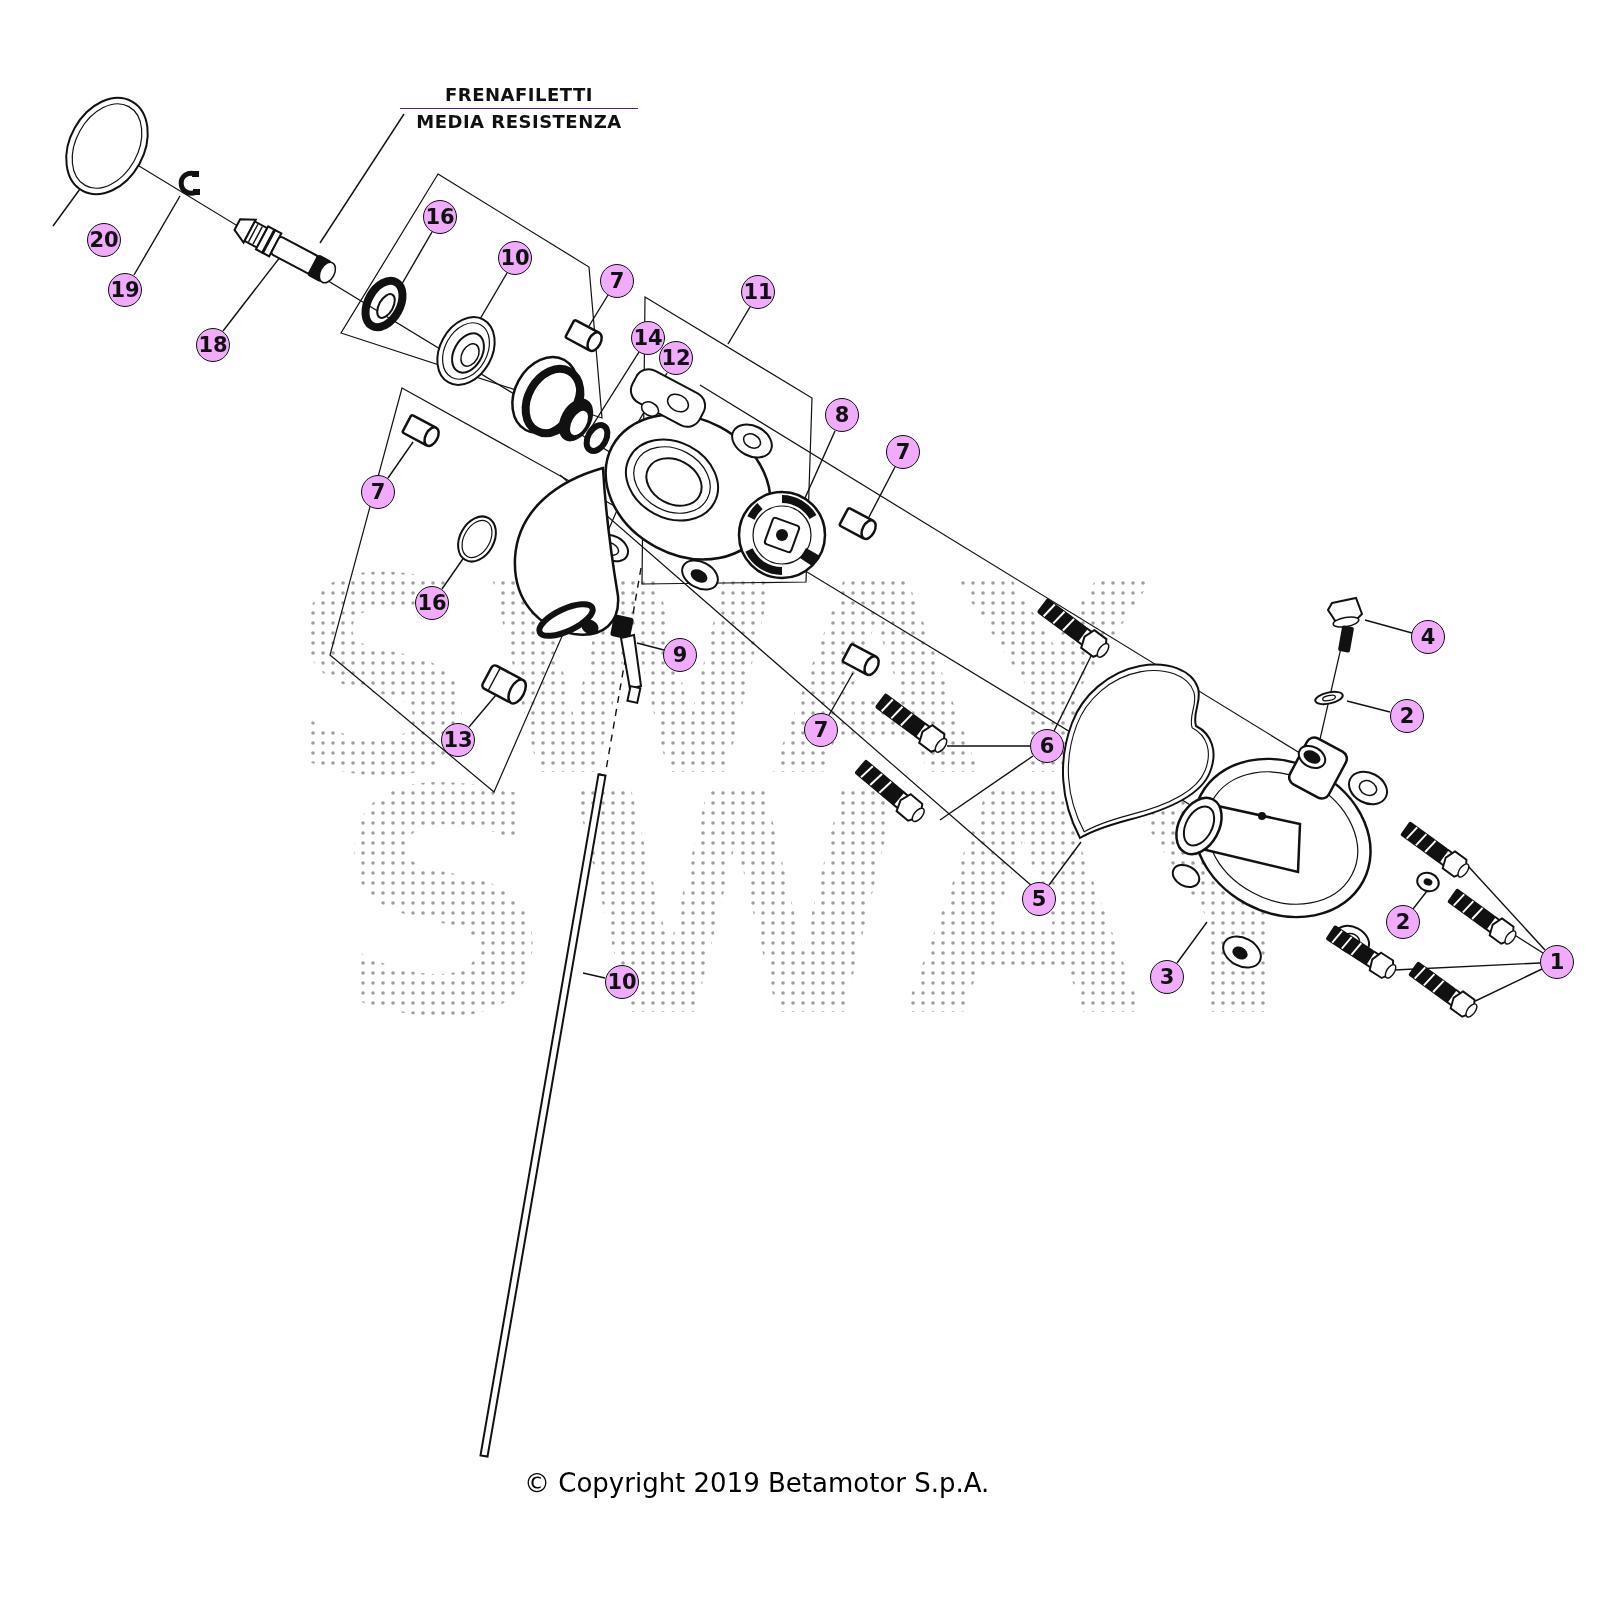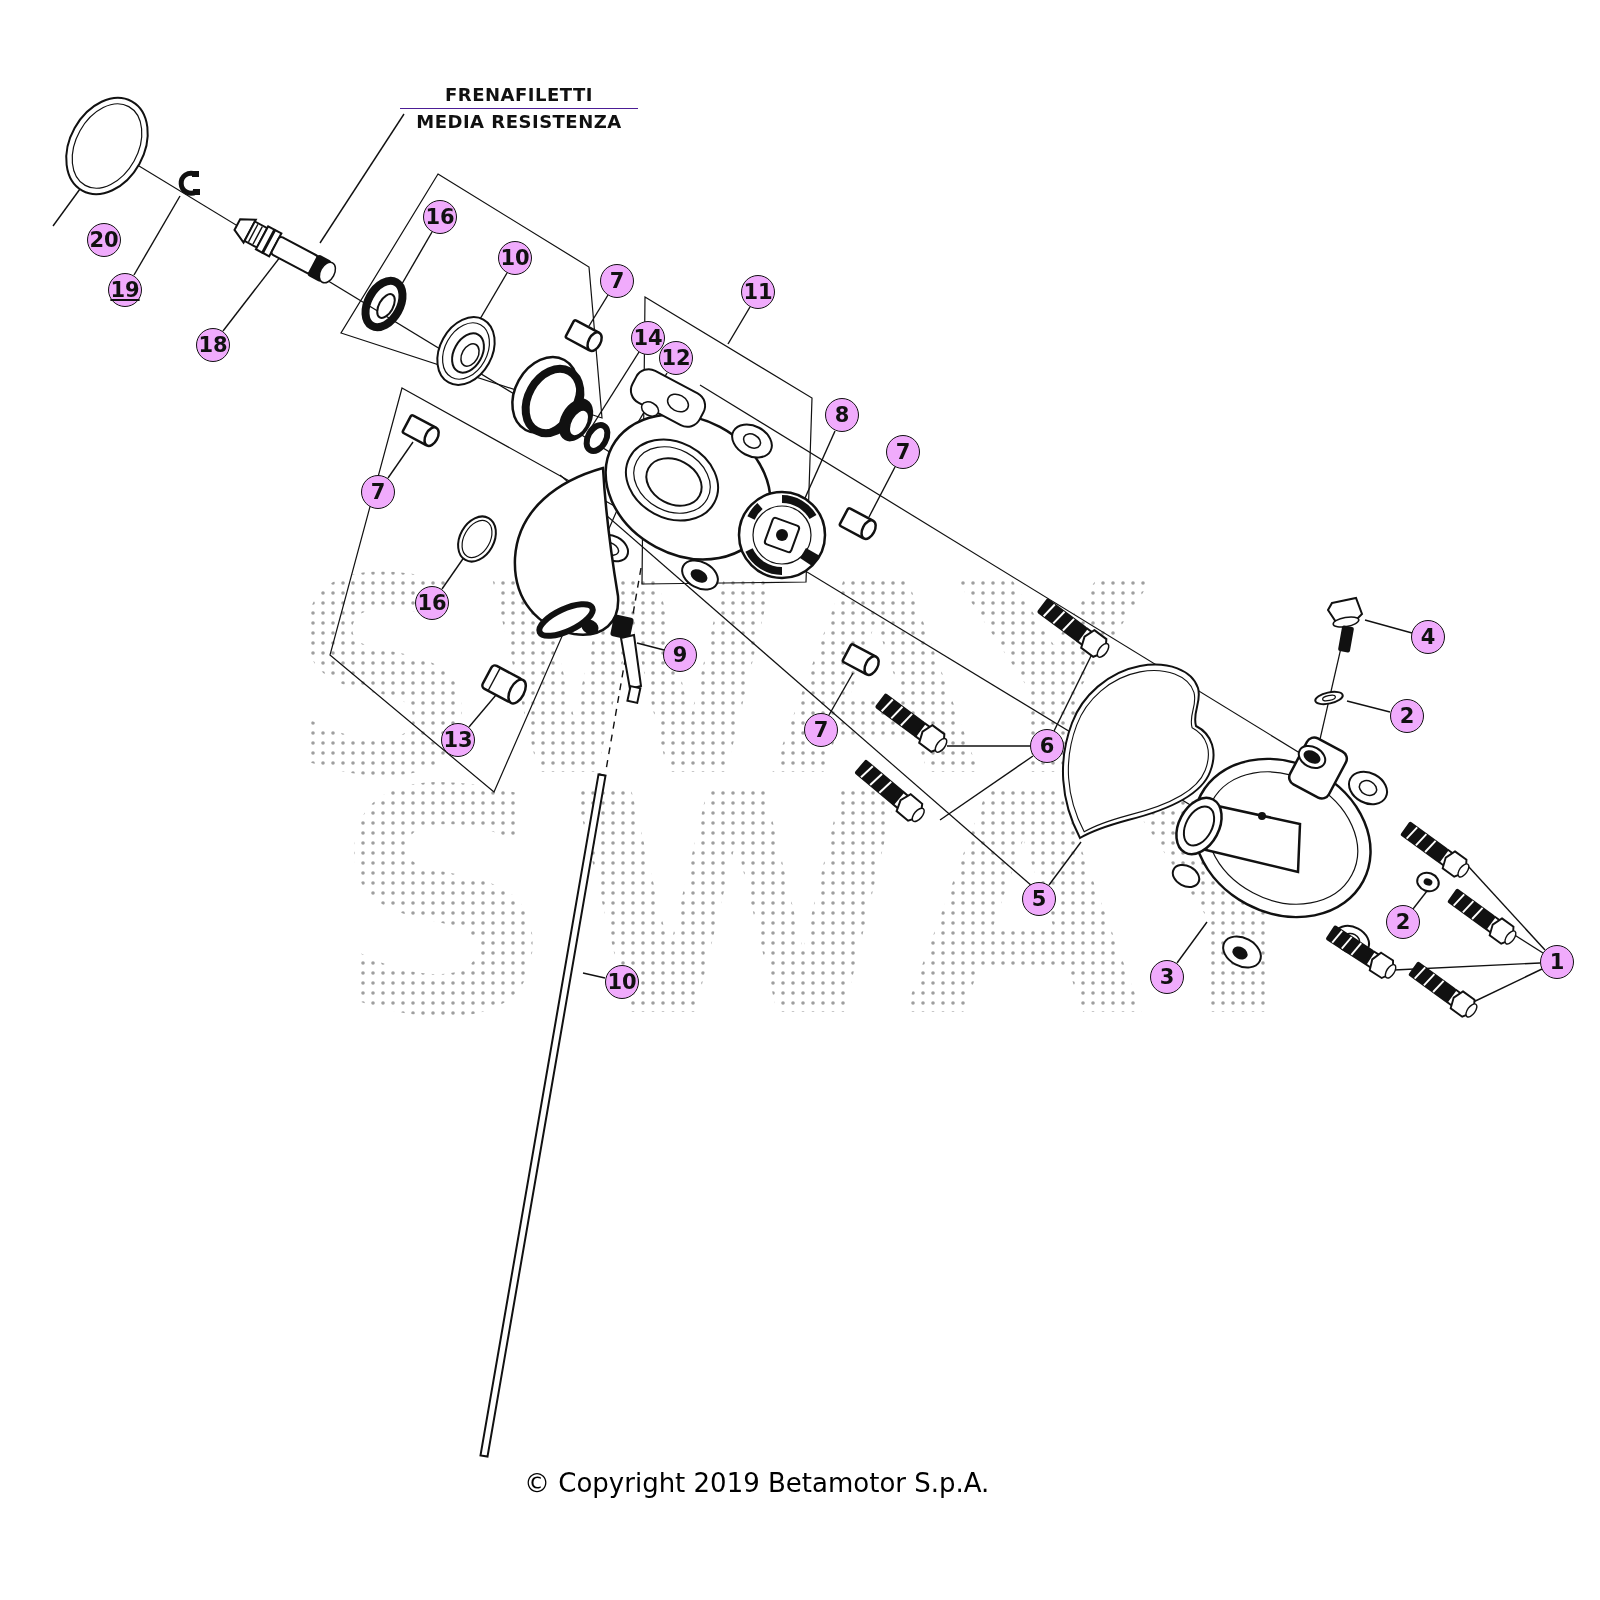--- a/index.html
+++ b/index.html
@@ -314,21 +314,21 @@
   </g>
 </svg>
 
 <div class="note">
   <div class="hl1">FRENAFILETTI</div>
   <div class="hl2">MEDIA RESISTENZA</div>
 </div>
 
 <div id="callouts">
       <div class="callout" style="left: 42px; top: 223px; margin-left: 45px;">20</div>
-      <div class="callout" style="left: 108px; top: 273px; text-decoration: underline;">19</div>
+      <div class="callout" style="left: 108px; top: 273px;">19</div>
       <div class="callout" style="left: 196px; top: 328px;">18</div>
       <div class="callout" style="left: 423px; top: 200px;">16</div>
       <div class="callout" style="left: 498px; top: 241px;">10</div>
       <div class="callout" style="left: 600px; top: 264px;">7</div>
       <div class="callout" style="left: 631px; top: 321px;">14</div>
       <div class="callout" style="left: 659px; top: 341px;">12</div>
       <div class="callout" style="left: 741px; top: 275px;">11</div>
       <div class="callout" style="left: 825px; top: 398px;">8</div>
       <div class="callout" style="left: 886px; top: 435px;">7</div>
       <div class="callout" style="left: 361px; top: 475px;">7</div>

